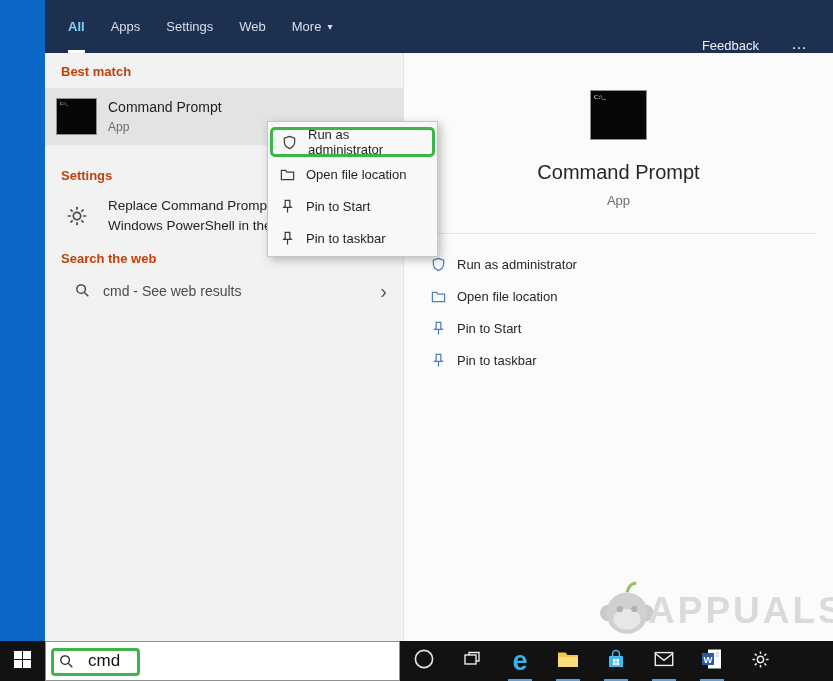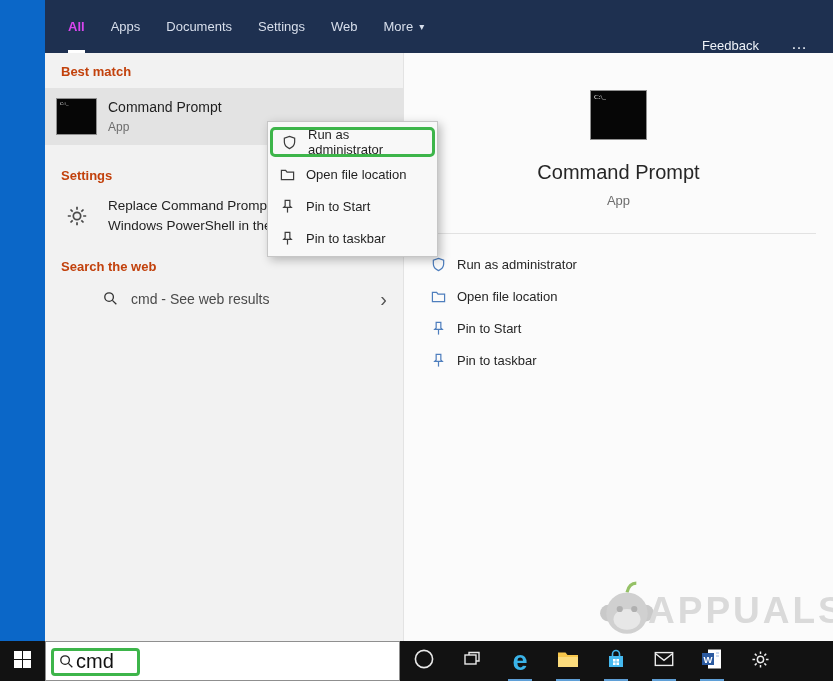--- a/index.html
+++ b/index.html
@@ -8,21 +8,21 @@
     font-family:"Liberation Sans","DejaVu Sans",sans-serif;background:#fff;
     -webkit-font-smoothing:antialiased;
   }
   
   .desktop-strip{position:absolute;left:0;top:0;width:45px;height:641px;background:var(--desktop-blue,#0b67c8);}
   
   .search-panel{position:absolute;left:45px;top:0;width:788px;height:641px;background:#f2f2f2;}
   .nav{height:53px;background:var(--nav-bg,#1e3050);display:flex;align-items:stretch;color:#fff;}
   .tabs{display:flex;margin-left:10px;}
   .tab{position:relative;display:flex;align-items:center;padding:0 13px;font-size:13px;color:#d8dfec;cursor:default;}
-  .tab.active{color:#d946ef;font-weight:bold;}
+  .tab.active{color:#7dd3fc;font-weight:bold;}
   .tab.active::after{content:"";position:absolute;left:13px;right:13px;bottom:0;height:3px;background:#fff;}
   .tab .caret{margin-left:6px;font-size:10px;color:#d8dfec;}
   .nav-right{margin-left:auto;display:flex;align-items:flex-end;gap:32px;padding-right:24px;font-size:13px;color:#eef2f8;}
   .overflow-dots{font-size:16px;letter-spacing:2px;}
 
   .panel-body{display:flex;height:588px;}
   .left-pane{width:358px;background:#f2f2f2;padding-top:9px;box-sizing:border-box;}
   .right-pane{flex:1;background:#fbfbfb;border-left:1px solid #e3e3e3;display:flex;flex-direction:column;align-items:center;box-sizing:border-box;}
 
   .section-header{font-size:13px;font-weight:bold;color:#c2410c;margin-left:16px;height:18px;display:flex;align-items:center;}
@@ -34,22 +34,22 @@
   .cmd-icon.small .marks{font-size:5px;}
   .cmd-icon.large .marks{font-size:7px;}
   .item-text .title{font-size:14px;color:#1f1f1f;}
   .item-text .subtitle{font-size:12px;color:#6d6d6d;margin-top:5px;}
 
   .settings-header{margin-top:21px;}
   .settings-item{margin-top:9px;height:46px;display:flex;align-items:center;padding-left:11px;gap:11px;}
   .settings-item .glyph{width:41px;display:flex;justify-content:center;color:#4a4a4a;flex:none;}
   .settings-lines{font-size:13.5px;color:#1f1f1f;line-height:20px;white-space:nowrap;}
 
-  .web-header{margin-top:18px;}
-  .web-item{margin-top:7px;height:33px;display:flex;align-items:center;padding:0 16px 0 16px;gap:13px;font-size:14px;color:#4a4a4a;margin-left:42px;}
+  .web-header{margin-top:10px;}
+  .web-item{margin-top:7px;height:33px;display:flex;align-items:center;padding:0 16px 0 30px;gap:13px;font-size:14px;color:#4a4a4a;}
   .web-item .mag{color:#333;display:flex;}
   .web-item .chev{margin-left:auto;font-size:20px;color:#555;line-height:1;}
 
   
   .preview-icon-wrap{margin-top:37px;}
   .preview-title{margin-top:21px;font-size:20px;color:#262626;}
   .preview-sub{margin-top:9px;font-size:13px;color:#6d6d6d;}
   .divider{margin-top:25px;height:1px;background:#e2e2e2;width:calc(100% - 34px);}
   .actions{align-self:stretch;padding:14px 0 0 27px;}
   .action-row{height:32px;display:flex;align-items:center;gap:11px;font-size:13px;color:#262626;}
@@ -64,21 +64,21 @@
 
   
   .watermark{position:absolute;left:553px;top:580px;display:flex;align-items:center;opacity:.8;pointer-events:none;z-index:2;}
   .watermark-text{font-size:37px;font-weight:bold;color:#d2d2d2;letter-spacing:3px;margin-left:-8px;}
 
   
   .taskbar{position:absolute;left:0;bottom:0;width:833px;height:40px;background:var(--taskbar-bg,#121212);display:flex;z-index:6;}
   .start-btn{width:45px;display:flex;align-items:center;justify-content:center;flex:none;}
   .tb-search{width:355px;background:#fff;border:1px solid #8f8f8f;box-sizing:border-box;display:flex;align-items:center;position:relative;flex:none;}
   .tb-search .mag{margin-left:13px;color:#222;display:flex;}
-  .tb-input{border:none;outline:none;background:transparent;font-size:20px;color:#111;width:180px;font-family:inherit;}
+  .tb-input{border:none;outline:none;background:transparent;font-size:17px;color:#111;margin-left:12px;width:180px;font-family:inherit;}
   .search-annotation{position:absolute;left:5px;top:6px;width:89px;height:28px;border:3px solid var(--accent-green,#3db54a);border-radius:4px;box-sizing:border-box;pointer-events:none;}
   .tb-icons{display:flex;height:100%;}
   .tb-btn{width:48px;display:flex;align-items:center;justify-content:center;position:relative;}
   .tb-btn.open::after{content:"";position:absolute;left:12px;right:12px;bottom:0;height:2px;background:#5f9fd6;}
   .edge-glyph{font-size:27px;font-weight:bold;color:#3ab3e8;line-height:1;}
 </style>
 </head>
 <body>
 
 <div>
@@ -87,23 +87,20 @@
 
   <div class="search-panel">
 
     <div class="nav">
       <div class="tabs">
         <div class="tab active">
             <span>All</span>
           </div>
         <div class="tab">
             <span>Apps</span>
-          </div>
-        <div class="tab">
-            <span>Documents</span>
           </div>
         <div class="tab">
             <span>Settings</span>
           </div>
         <div class="tab">
             <span>Web</span>
           </div>
         <div class="tab">
           <span>More</span>
           <span class="caret">▾</span>

